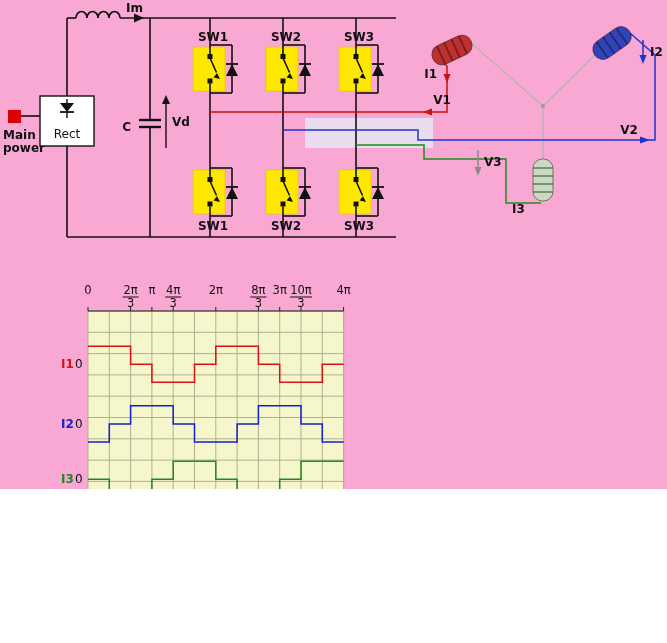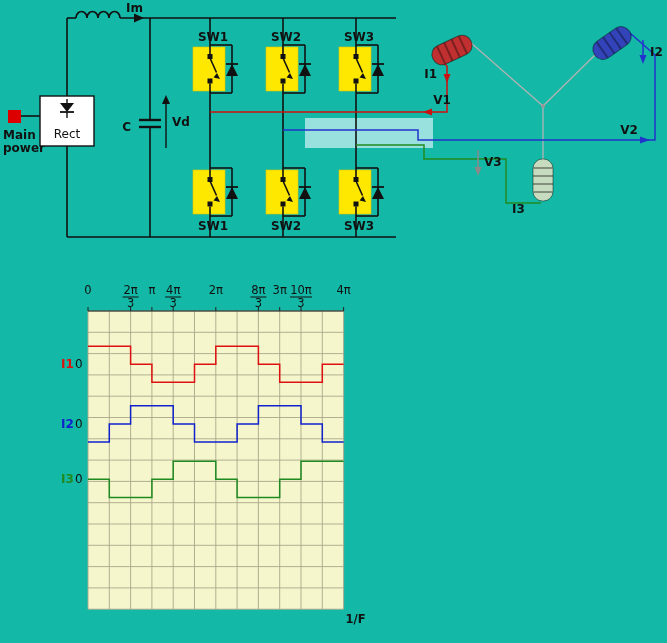--- a/index.html
+++ b/index.html
@@ -1,16 +1,16 @@
 <!DOCTYPE html>
 <html><head>
 <meta charset="utf-8">
 <style>
   html,body{margin:0;padding:0;background:#fff;}
-  #page{position:relative;width:667px;height:643px;background:#14b8a6;overflow:hidden;
+  #page{position:relative;width:667px;height:489px;background:#f9a8d4;overflow:hidden;
         font-family:"DejaVu Sans","Liberation Sans",sans-serif;}
   svg{position:absolute;}
   #circuit-svg{left:0;top:0;}
   #chart-svg{left:50px;top:271px;}
   svg text{font-family:"DejaVu Sans","Liberation Sans",sans-serif;}
   .wire{stroke:#111;stroke-width:1.6;fill:none;}
   .lbl{font-size:12px;font-weight:bold;fill:#111;}
 </style>
 </head>
 <body>

